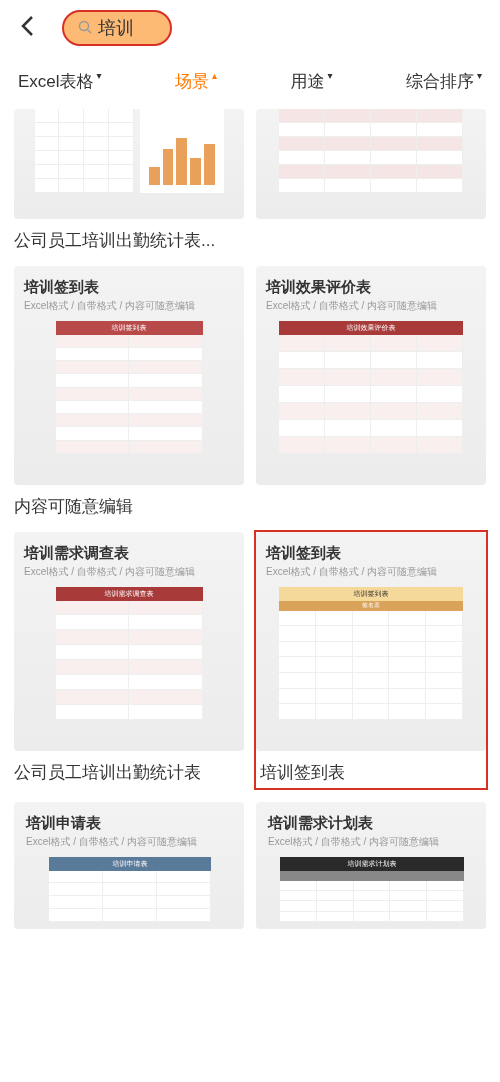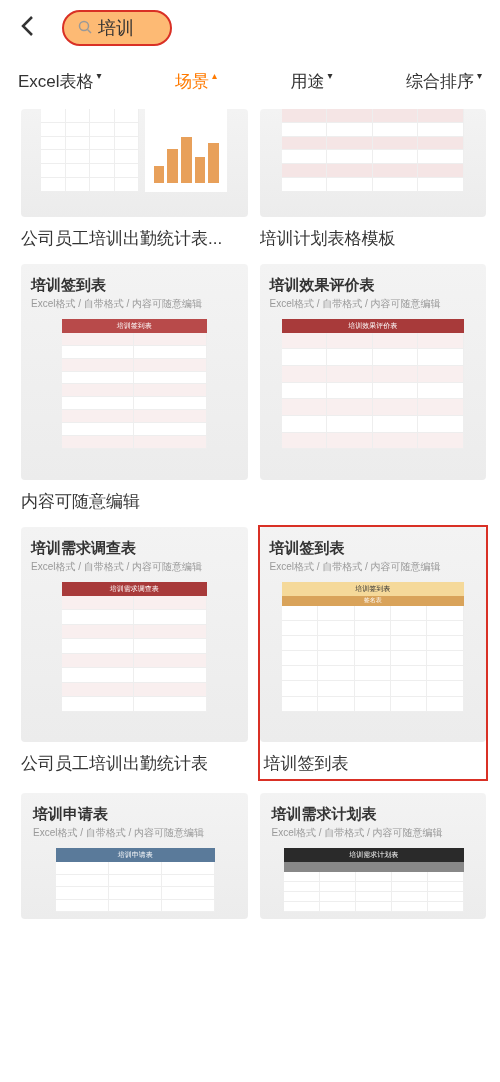--- a/index.html
+++ b/index.html
@@ -60,21 +60,20 @@
       color: #ff7a00;
     }
     .filter-arrow {
       font-size: 10px;
     }
     .grid {
       display: grid;
       grid-template-columns: 1fr 1fr;
       gap: 14px 12px;
       padding: 6px 14px;
-      margin-left: 7px;
     }
     .card {
       cursor: pointer;
     }
     .card.highlight {
       border: 2px solid #d93025;
       margin: -2px;
     }
     .thumb {
       width: 100%;
@@ -331,21 +330,20 @@
             <div class="mini-row white">
                 <div class="mini-cell"></div>
                 <div class="mini-cell"></div>
                 <div class="mini-cell"></div>
                 <div class="mini-cell"></div>
               </div>
           </div>
         </div>
       </div>
     </div>
-    <div class="card-label">培训计划表格模板</div>
   </div>
 
   <div class="card">
     <div class="thumb">
       <div class="thumb-title">培训签到表</div>
       <div class="thumb-sub">Excel格式 / 自带格式 / 内容可随意编辑</div>
       <div class="thumb-content">
         <div class="mini-table" style="width:70%">
           <div class="mini-table-header red">培训签到表</div>
           <div class="mini-table-body">

